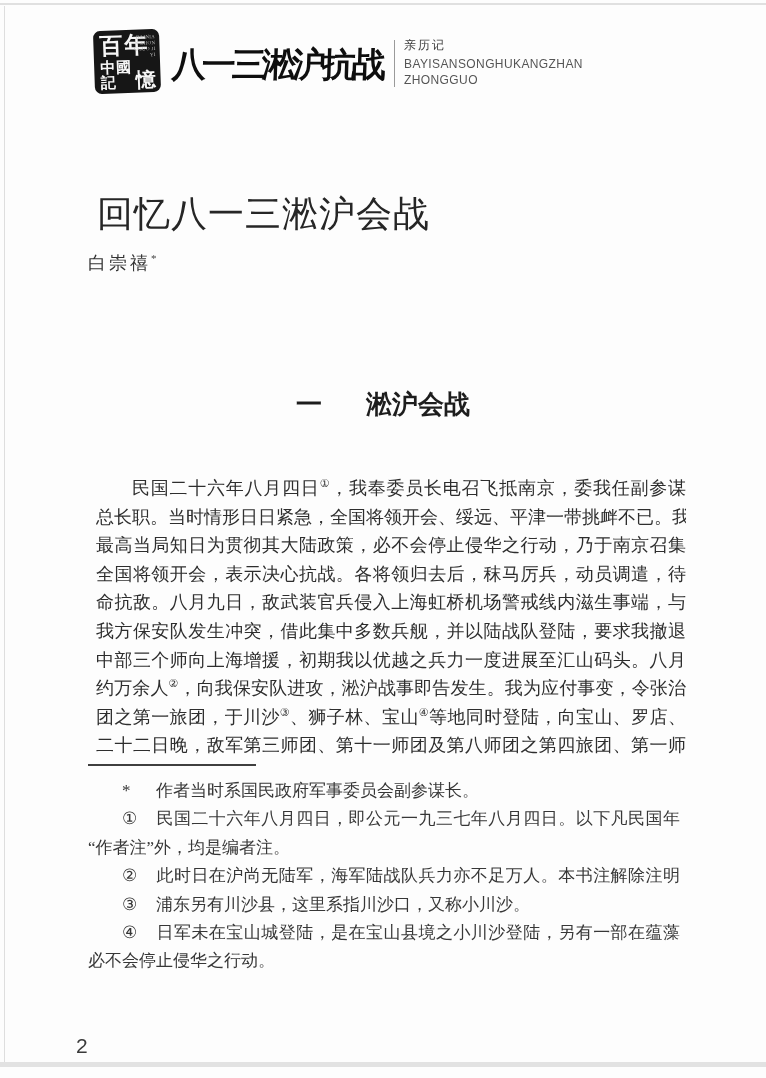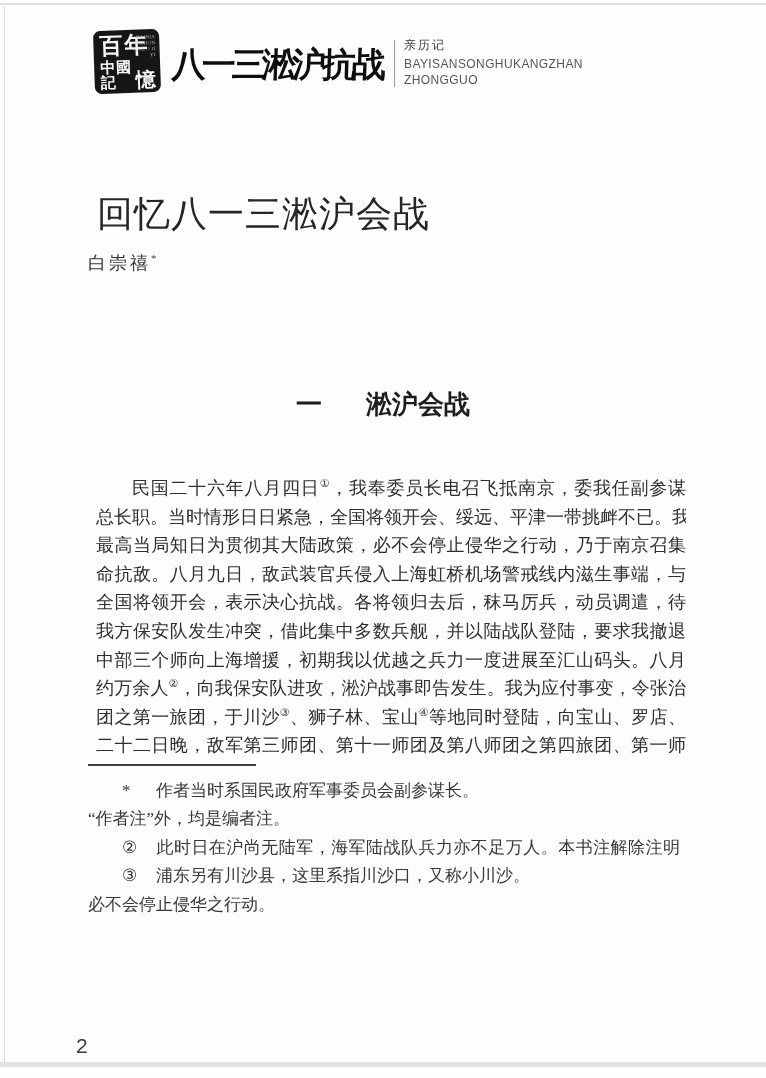--- a/index.html
+++ b/index.html
@@ -152,44 +152,50 @@
   <div class="section-heading">
     <span>一</span>
     <span class="section-gap"></span>
     <span>淞沪会战</span>
   </div>
 
   <div class="body-text">
     <div class="cn-line indent">民国二十六年八月四日<sup class="fn-ref">①</sup>，我奉委员长电召飞抵南京，委我任副参谋</div>
     <div class="cn-line">总长职。当时情形日日紧急，全国将领开会、绥远、平津一带挑衅不已。我</div>
     <div class="cn-line">最高当局知日为贯彻其大陆政策，必不会停止侵华之行动，乃于南京召集</div>
+    <div class="cn-line">全国将领开会，表示决心抗战。各将领归去后，秣马厉兵，动员调遣，待</div>
     <div class="cn-line">命抗敌。八月九日，敌武装官兵侵入上海虹桥机场警戒线内滋生事端，与</div>
-    <div class="cn-line">全国将领开会，表示决心抗战。各将领归去后，秣马厉兵，动员调遣，待</div>
     <div class="cn-line">我方保安队发生冲突，借此集中多数兵舰，并以陆战队登陆，要求我撤退</div>
     <div class="cn-line">中部三个师向上海增援，初期我以优越之兵力一度进展至汇山码头。八月</div>
     <div class="cn-line">约万余人<sup class="fn-ref">②</sup>，向我保安队进攻，淞沪战事即告发生。我为应付事变，令张治</div>
     <div class="cn-line">团之第一旅团，于川沙<sup class="fn-ref">③</sup>、狮子林、宝山<sup class="fn-ref">④</sup>等地同时登陆，向宝山、罗店、</div>
     <div class="cn-line">二十二日晚，敌军第三师团、第十一师团及第八师团之第四旅团、第一师</div>
   </div>
 
   <div class="footnotes">
     <div class="fn-rule"></div>
 
     <div class="fn-line fn-first">
       <span class="fn-marker">*</span><span>作者当时系国民政府军事委员会副参谋长。</span>
     </div>
 
+    <div class="fn-line fn-first fn-full">
+      <span class="fn-marker">①</span><span>民国二十六年八月四日，即公元一九三七年八月四日。以下凡民国年</span>
+    </div>
 
     <div class="fn-line">“作者注”外，均是编者注。</div>
     <div class="fn-line fn-first fn-full">
       <span class="fn-marker">②</span><span>此时日在沪尚无陆军，海军陆战队兵力亦不足万人。本书注解除注明</span>
     </div>
 
     <div class="fn-line fn-first">
       <span class="fn-marker">③</span><span>浦东另有川沙县，这里系指川沙口，又称小川沙。</span>
     </div>
 
+    <div class="fn-line fn-first fn-full">
+      <span class="fn-marker">④</span><span>日军未在宝山城登陆，是在宝山县境之小川沙登陆，另有一部在蕴藻</span>
+    </div>
     <div class="fn-line">必不会停止侵华之行动。</div>
   </div>
 
   <div class="page-number">2</div>
 
 </div>
 
 </body></html>

